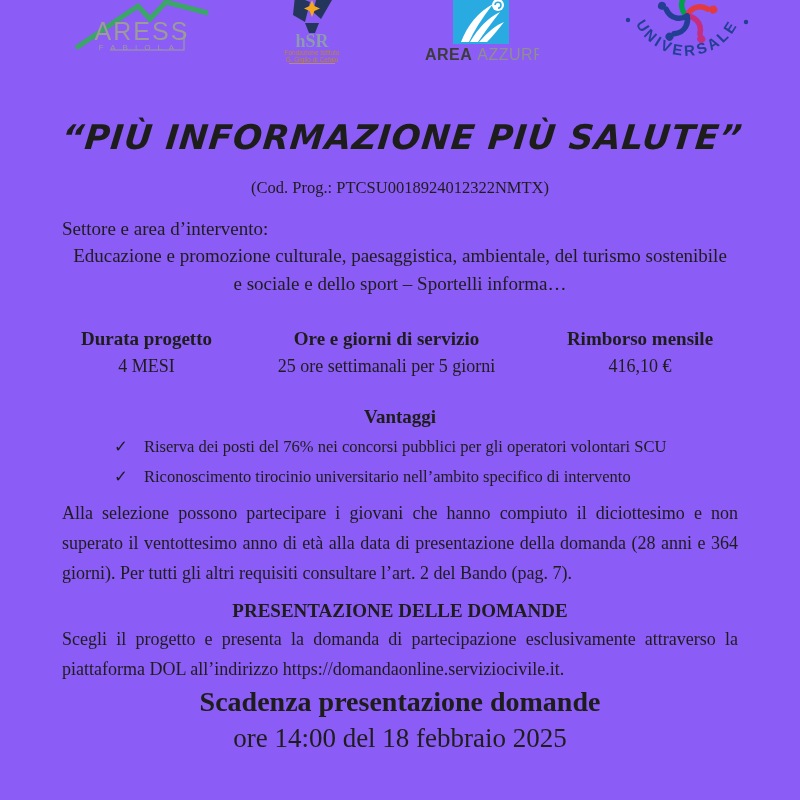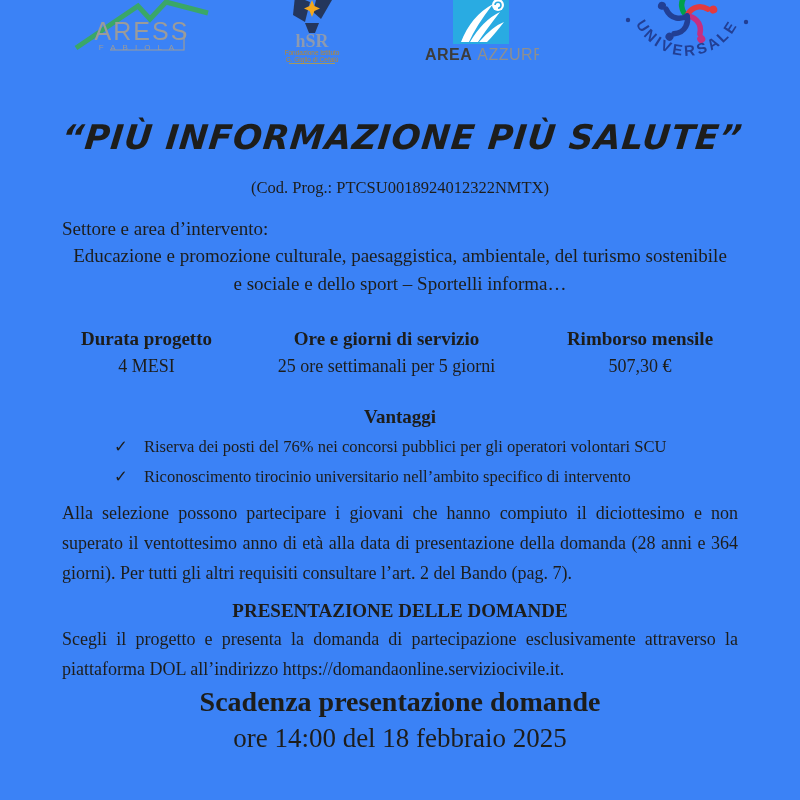--- a/index.html
+++ b/index.html
@@ -1,18 +1,18 @@
 <!DOCTYPE html>
 <html><head>
 <meta charset="utf-8">
 <style>
   html,body { margin:0; padding:0; background:#ffffff; }
   .page {
     position:relative; width:800px; height:800px; overflow:hidden;
-    background:#3b82f6; color:#1d1d1b;
+    background:#8b5cf6; color:#1d1d1b;
     font-family:"Liberation Serif", serif;
   }
   
   .logo-row { position:relative; height:62px; }
   .logo { position:absolute; top:0; }
   .logo svg { display:block; }
   
   .content { padding:0 62px; }
   .title {
     margin-top:44px; text-align:center;
@@ -135,21 +135,21 @@
       <div class="col col-1">
         <div class="col-label">Durata progetto</div>
         <div class="col-value">4 MESI</div>
       </div>
       <div class="col col-2">
         <div class="col-label">Ore e giorni di servizio</div>
         <div class="col-value">25 ore settimanali per 5 giorni</div>
       </div>
       <div class="col col-3">
         <div class="col-label">Rimborso mensile</div>
-        <div class="col-value">507,30 €</div>
+        <div class="col-value">416,10 €</div>
       </div>
     </div>
 
     <div class="benefits-heading">Vantaggi</div>
     <div class="benefit-item">
       <span class="check">✓</span>
       <span>Riserva dei posti del 76% nei concorsi pubblici per gli operatori volontari SCU</span>
     </div>
     <div class="benefit-item">
       <span class="check">✓</span>

